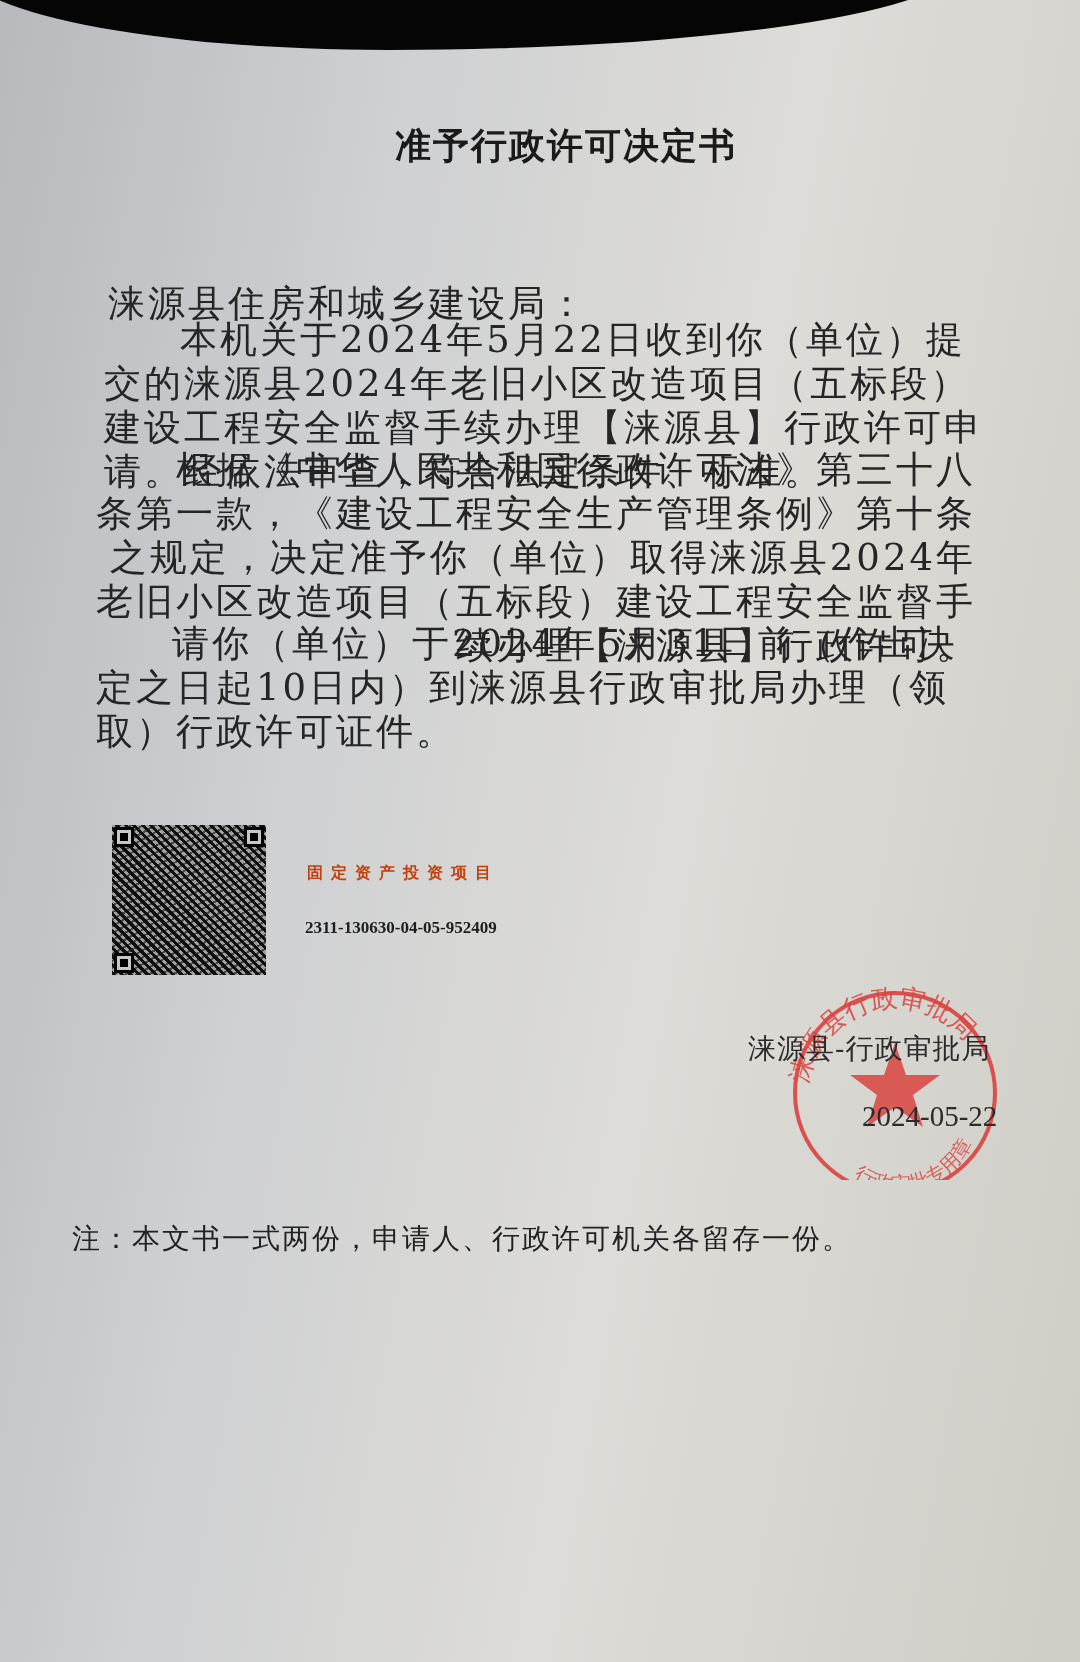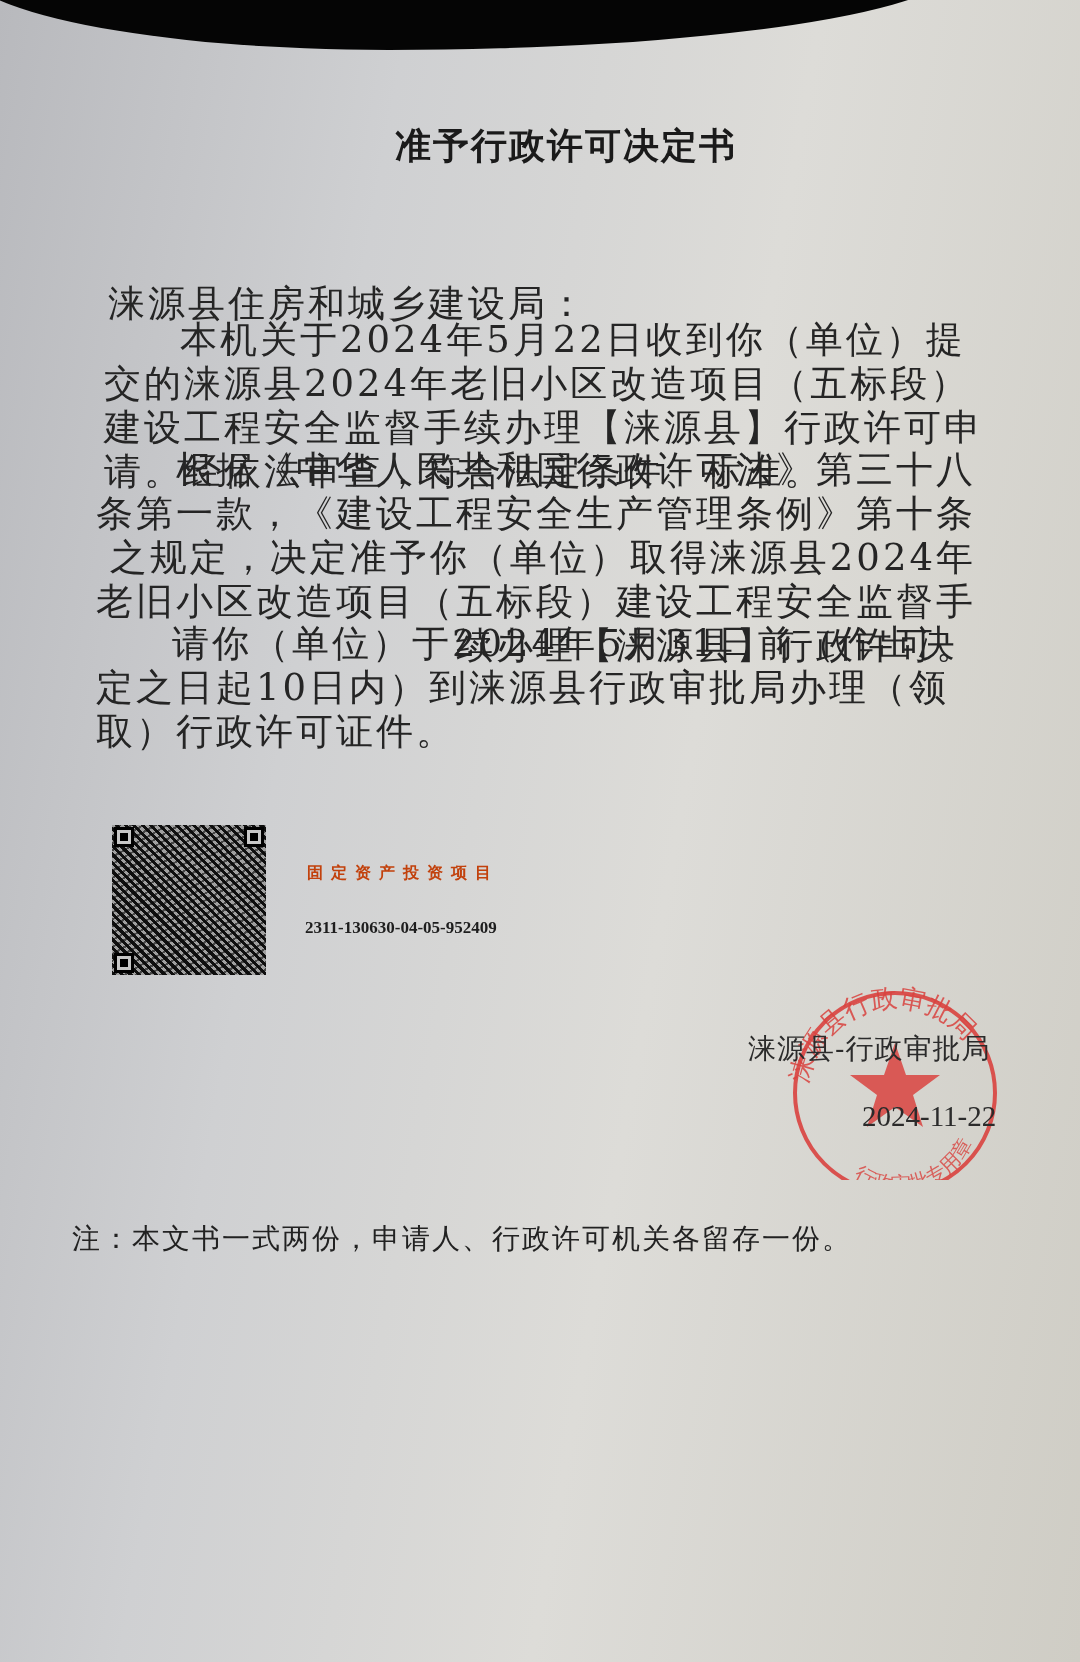--- a/index.html
+++ b/index.html
@@ -188,17 +188,17 @@
     <polygon points="120,58 131,90 165,90 138,110 148,142 120,122 92,142 102,110 75,90 109,90" fill="#d9433f" opacity="0.85"></polygon>
     <text font-family="DejaVu Sans, sans-serif" font-size="26" fill="#d9433f" opacity="0.85">
       <textPath href="#sealTopArc" startOffset="4%">涞源县行政审批局</textPath>
     </text>
     <text font-family="DejaVu Sans, sans-serif" font-size="20" fill="#d9433f" opacity="0.8">
       <textPath href="#sealBottomArc" startOffset="30%">行政审批专用章</textPath>
     </text>
   </svg>
 
   <div class="issuer">涞源县-行政审批局</div>
-  <div class="issue-date">2024-11-22</div>
+  <div class="issue-date">2024-05-22</div>
 
   <div class="note">注：本文书一式两份，申请人、行政许可机关各留存一份。</div>
 
 </div>
 
 </body></html>

